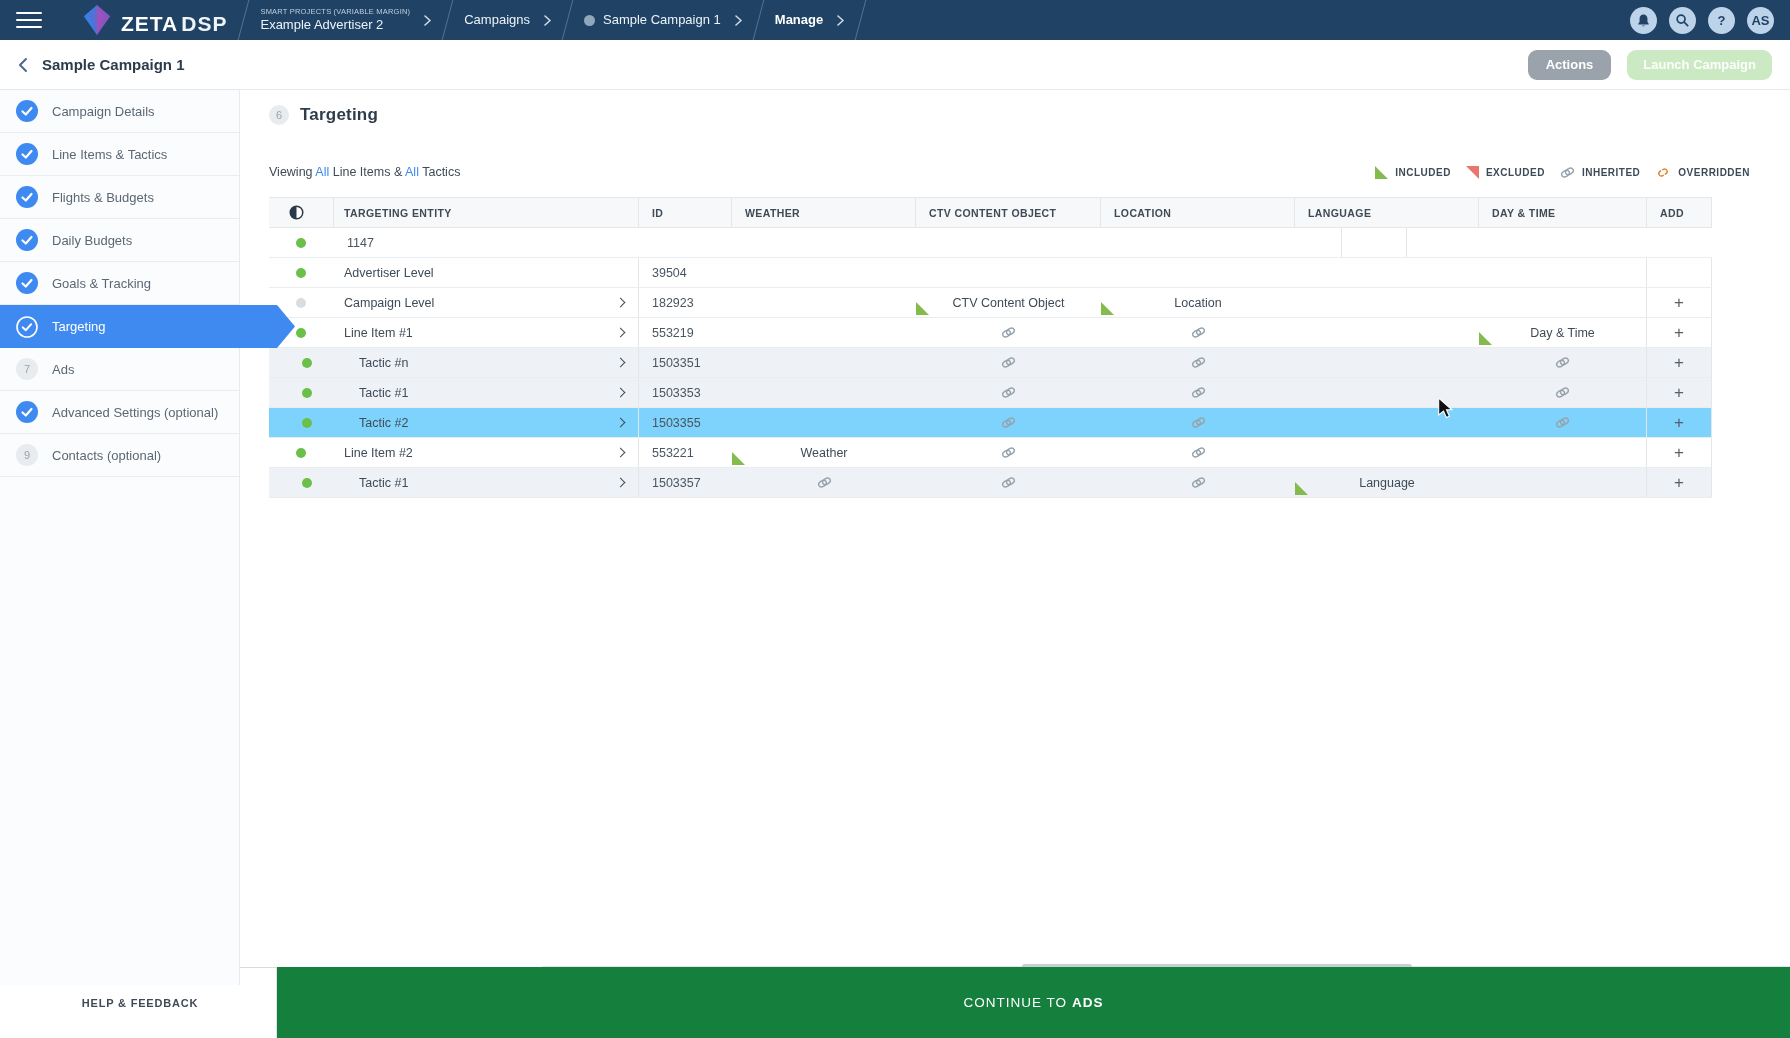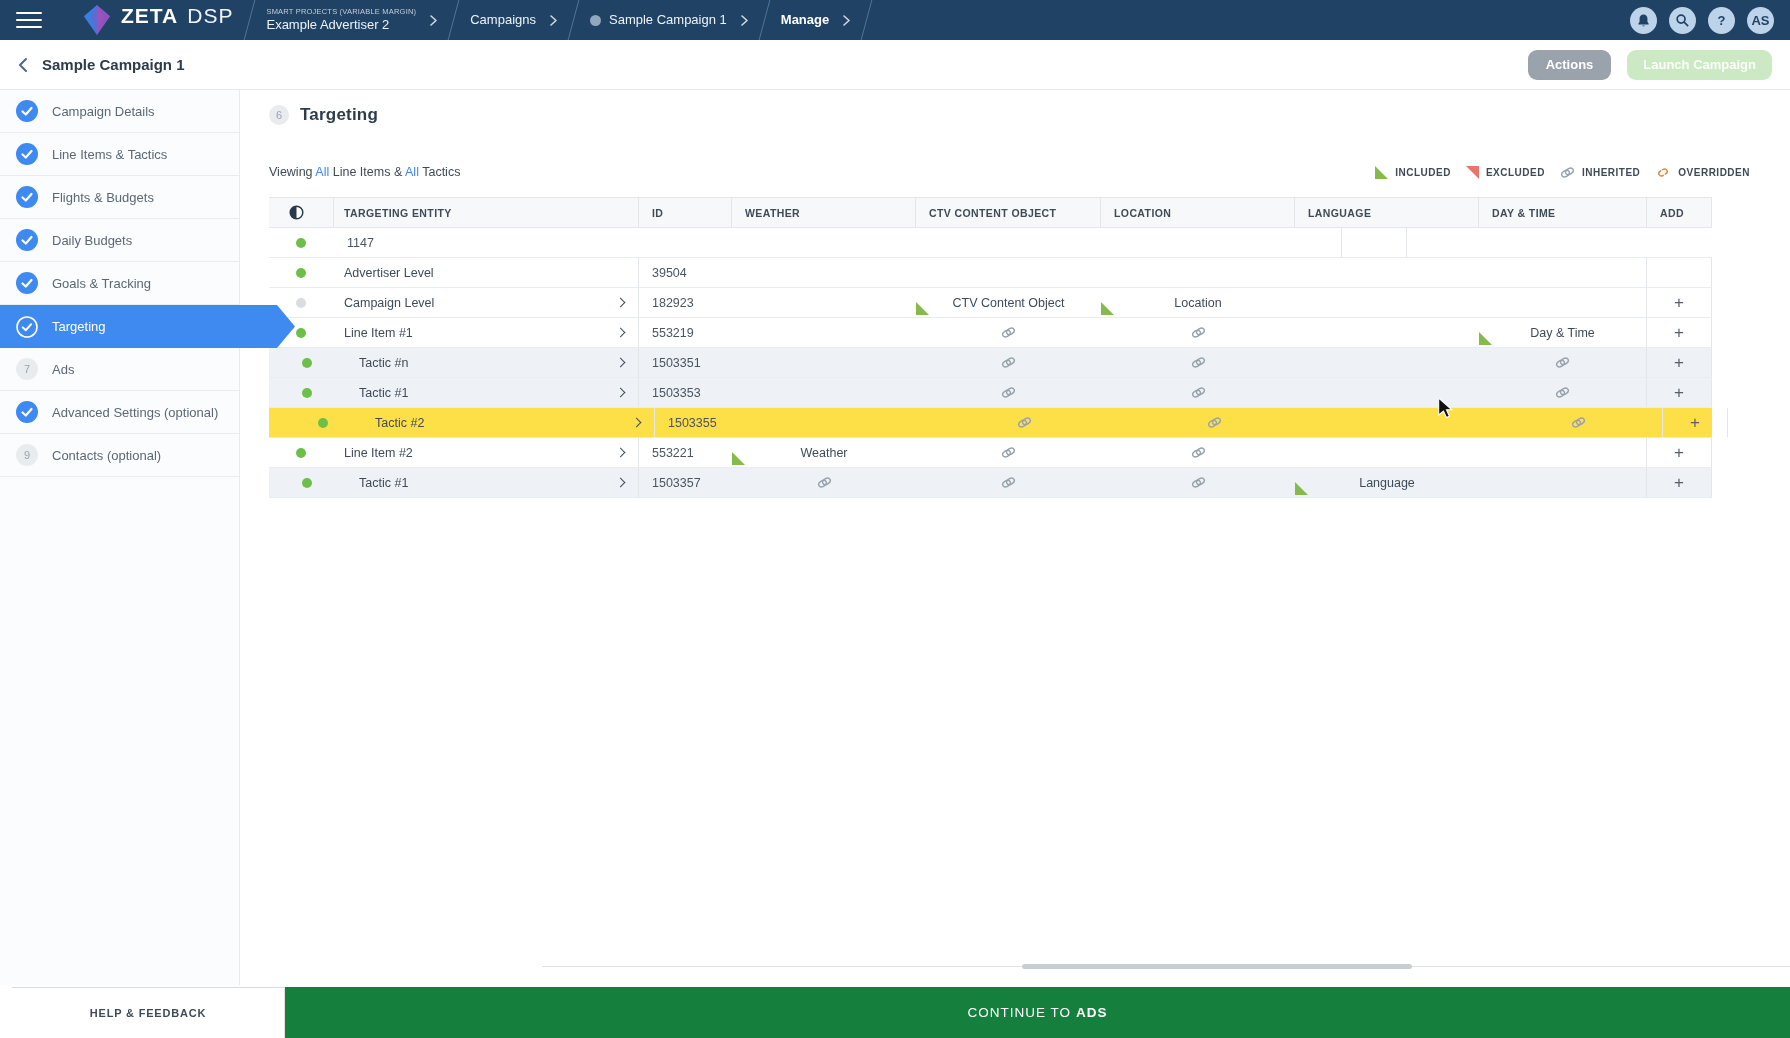--- a/index.html
+++ b/index.html
@@ -4,23 +4,23 @@
 <style>
   * { margin:0; padding:0; box-sizing:border-box; }
   html,body { width:1790px; height:1038px; overflow:hidden; }
   body { font-family:"Liberation Sans", sans-serif; background:#fff; position:relative; }
 
   
   .navbar { position:absolute; top:0; left:0; right:0; height:40px; background:#1f4265;
             display:flex; align-items:center; color:#eef3f8; }
   .burger { width:26px; margin-left:16px; display:flex; flex-direction:column; gap:4.5px; cursor:pointer; }
   .burger span { display:block; height:2.5px; background:#fff; border-radius:1px; }
-  .brand { display:flex; align-items:flex-start; margin-left:40px; }
+  .brand { display:flex; align-items:flex-end; margin-left:40px; }
   .brand .zeta { font-size:21px; font-weight:bold; color:#fff; letter-spacing:1px; margin-left:9px; }
-  .brand .dsp  { font-size:21px; font-weight:400; color:#f0f4f9; letter-spacing:1px; margin-left:9px; }
+  .brand .dsp  { font-size:21px; font-weight:700; color:#f0f4f9; letter-spacing:1px; margin-left:3px; }
   .sep { width:0; height:40px; border-left:1px solid rgba(135,165,200,.5); transform:skewX(-15deg); margin:0 16px; }
   .crumb { display:flex; align-items:center; cursor:pointer; }
   .crumb .two { display:flex; flex-direction:column; line-height:1.25; }
   .crumb .cap { font-size:7.5px; letter-spacing:.2px; color:#c2cfdc; }
   .crumb .lbl { font-size:13px; color:#eef3f8; }
   .crumb .lbl.bold { font-weight:bold; color:#fff; }
   .crumb .chev { margin-left:14px; display:flex; }
   .crumb-dot { width:11px; height:11px; border-radius:50%; background:#91a7bc; margin-right:8px; }
   .nav-right { margin-left:auto; display:flex; align-items:center; gap:12px; margin-right:16px; }
   .nav-circle { width:27px; height:27px; border-radius:50%; background:#bdd3ea; display:flex;
@@ -63,21 +63,21 @@
   .legend-item { display:flex; align-items:center; gap:7px; font-size:10px; font-weight:bold;
                  color:#3e4b57; letter-spacing:.5px; }
 
   
   .ttable { margin:16px 0 0 29px; width:1443px; border-top:1px solid #e3e7ea; }
   .thead { display:flex; height:30px; background:#f6f8f9; border-bottom:1px solid #e3e7ea; }
   .thead .cell { border-right:1px solid #e3e7ea; display:flex; align-items:center;
                  font-size:10.5px; font-weight:bold; color:#3e4b57; letter-spacing:.4px; }
   .trow { display:flex; height:30px; border-bottom:1px solid #e9edf0; background:#fff; cursor:pointer; }
   .trow.shaded { background:#eef2f6; }
-  .trow.hl { background:#fde047;padding-left:16px; }
+  .trow.hl { background:#7dd3fc; }
   .cell { flex:none; position:relative; display:flex; align-items:center; }
   .c0 { width:65px; justify-content:flex-start; padding-left:27px; }
   .c1 { width:305px; padding-left:10px; border-right:1px solid #e3e7ea; }
   .c2 { width:93px; padding-left:13px; }
   .c3 { width:184px; } .c4 { width:185px; } .c5 { width:194px; } .c6 { width:184px;text-align:center; }
   .c7 { width:168px; border-right:1px solid #e3e7ea; }
   .c8 { width:65px; justify-content:center; border-right:1px solid #e3e7ea; }
   .thead .c0 { padding-left:20px; }
   .thead .c3,.thead .c4,.thead .c5,.thead .c6,.thead .c7 { padding-left:13px; }
   .thead .c8 { justify-content:flex-start; padding-left:13px; }
@@ -90,21 +90,21 @@
                  transform:rotate(45deg); }
   .inc-flag { position:absolute; left:0; bottom:2px; display:flex; }
   .cell-text { font-size:12.5px; color:#3e4b57; }
   .add-plus { font-size:17px; color:#566069; font-weight:400; line-height:1; cursor:pointer; }
 
   .scroll-line { position:absolute; left:302px; width:1443px; bottom:18px; height:1px; background:#dfe3e7; }
   .scroll-thumb { position:absolute; left:782px; width:390px; bottom:16px; height:5px;
                   border-radius:3px; background:#c9ced3; cursor:grab; }
 
   
-  .footer { position:absolute; bottom:0; left:12px; right:0; height:51px; display:flex; }
+  .footer { position:absolute; bottom:0; left:4px; right:0; height:71px; display:flex; }
   .help-box { width:273px; background:#fff; border-top:1px solid #d8dcdf; border-right:1px solid #e0e3e6;
               display:flex; align-items:center; justify-content:center; font-size:11px; font-weight:bold;
               color:#3e4b57; letter-spacing:.8px; cursor:pointer; }
   .continue-bar { flex:1; background:#15803d; display:flex; align-items:center; justify-content:center;
                   color:#fff; font-size:13.5px; letter-spacing:1px; cursor:pointer; }
   .continue-bar b { font-weight:bold; margin-left:5px; }
 
   .cursor { position:absolute; left:1438px; top:398px; z-index:50; pointer-events:none; }
 </style>
 </head>

